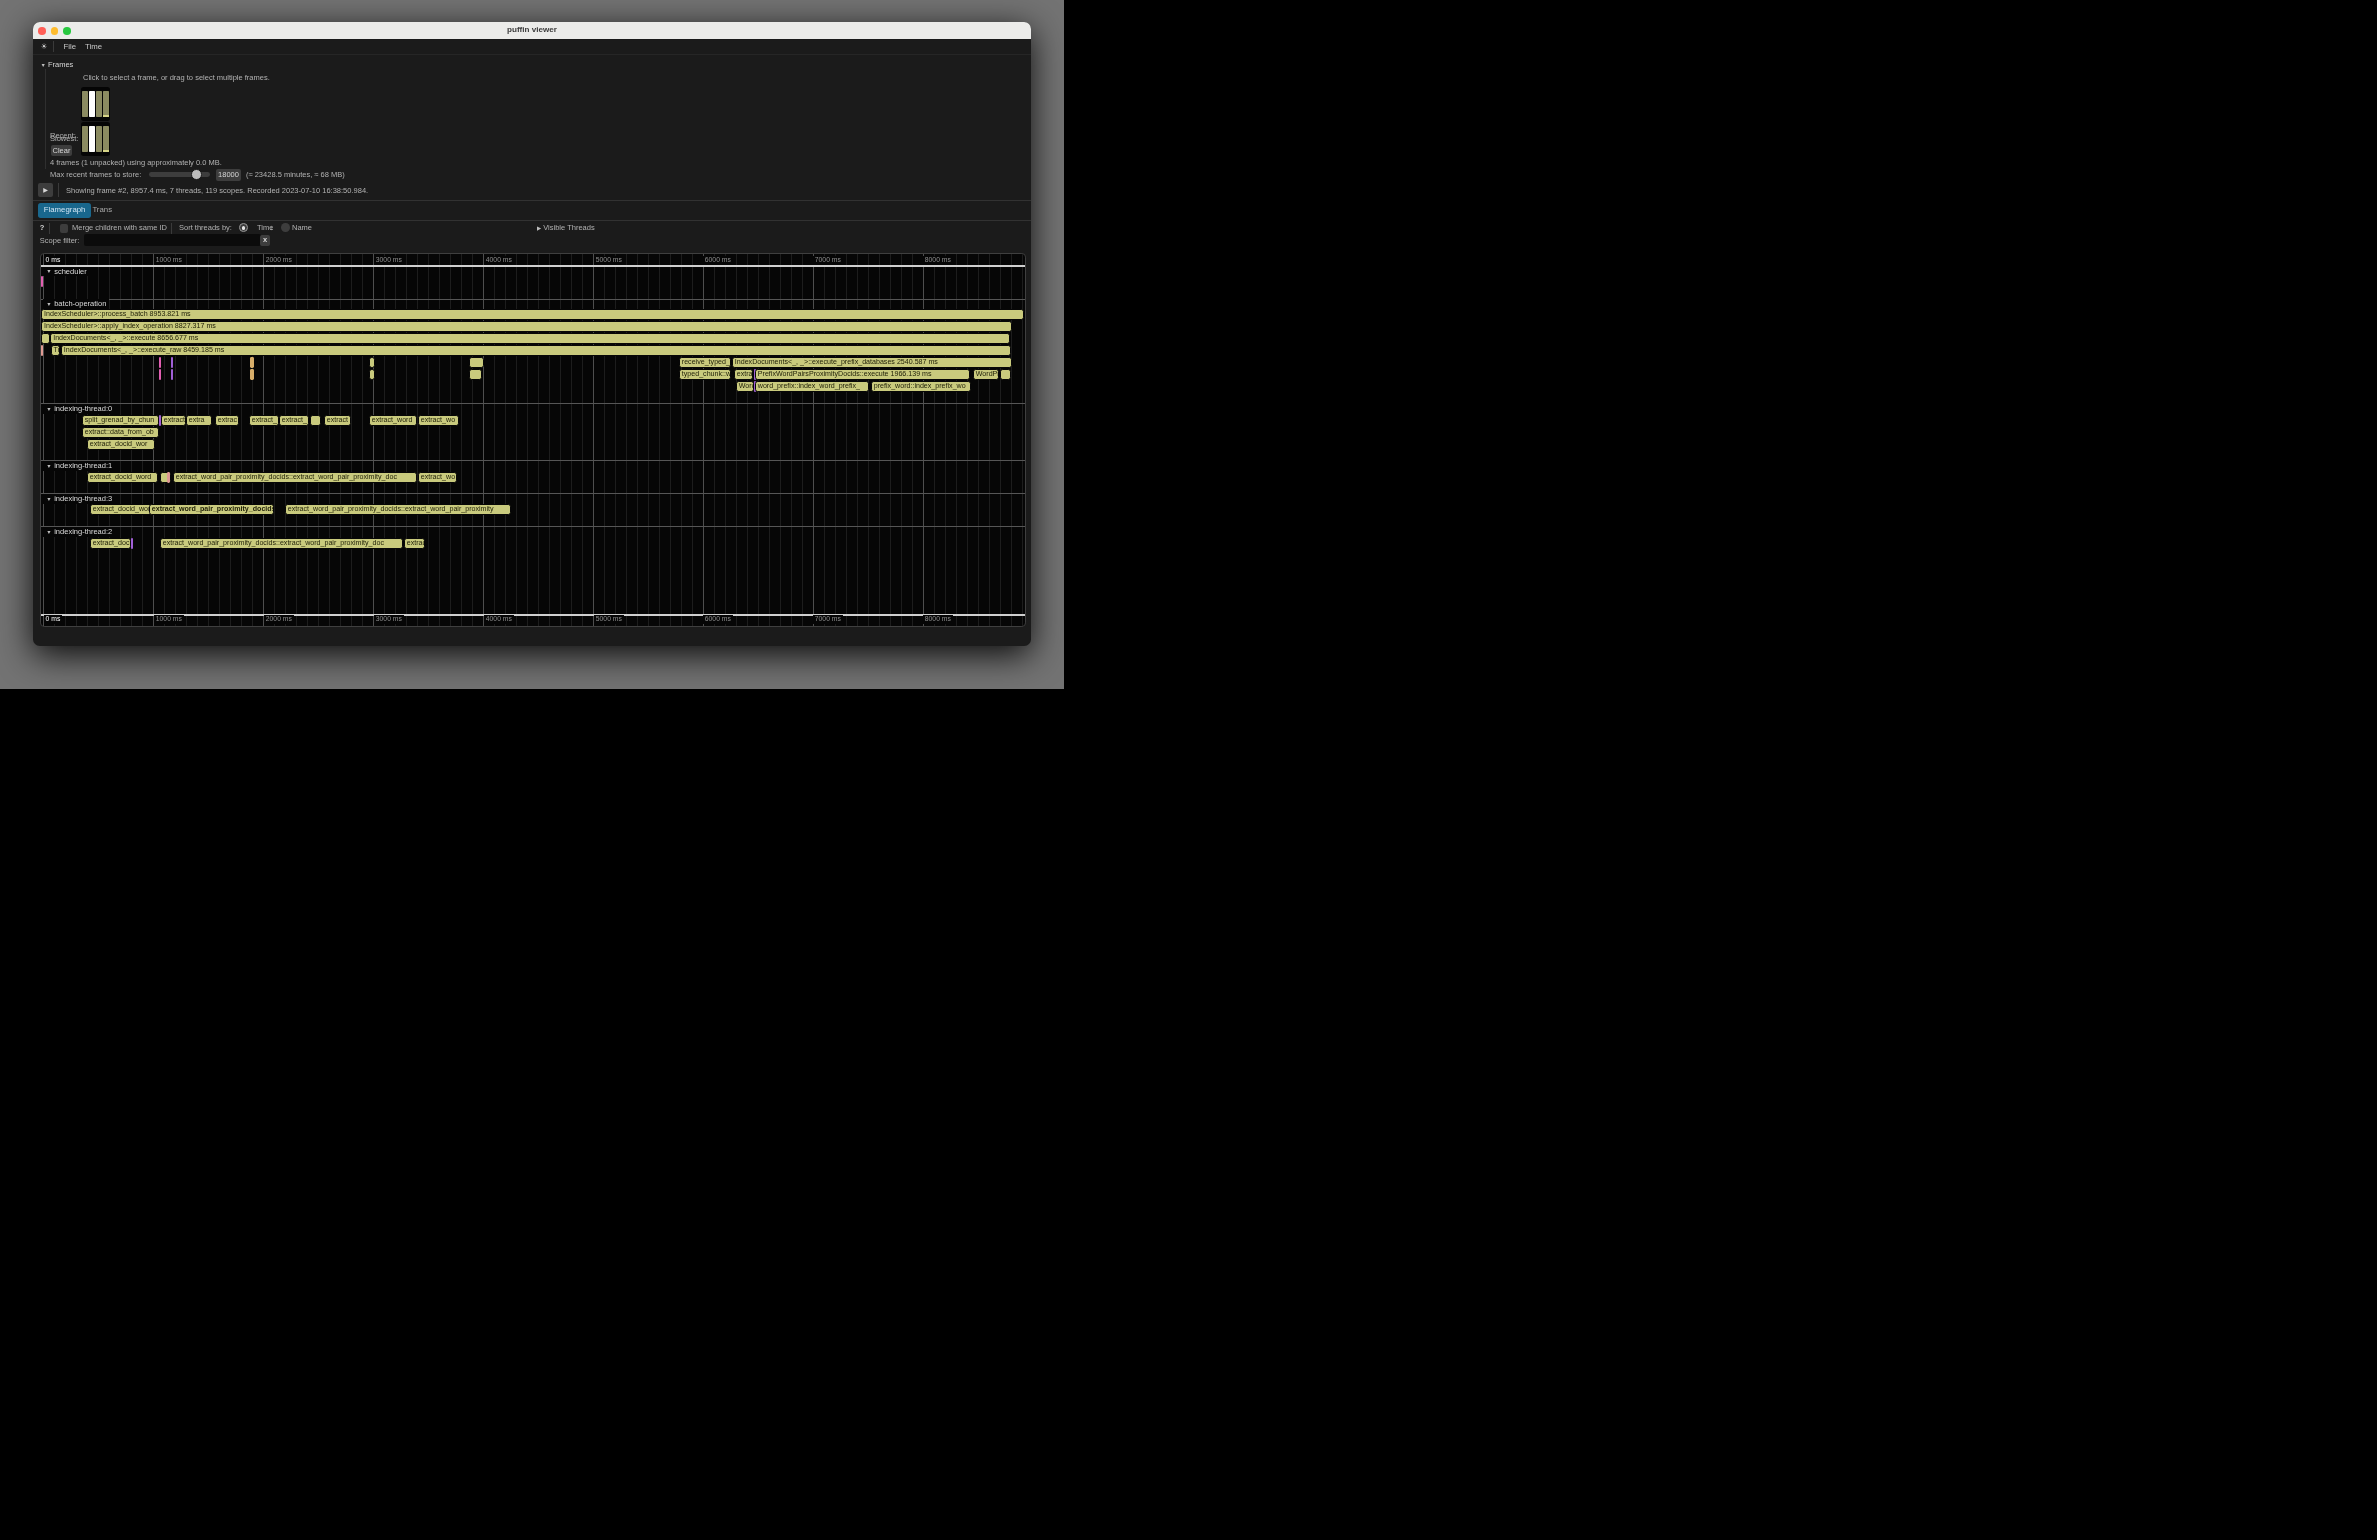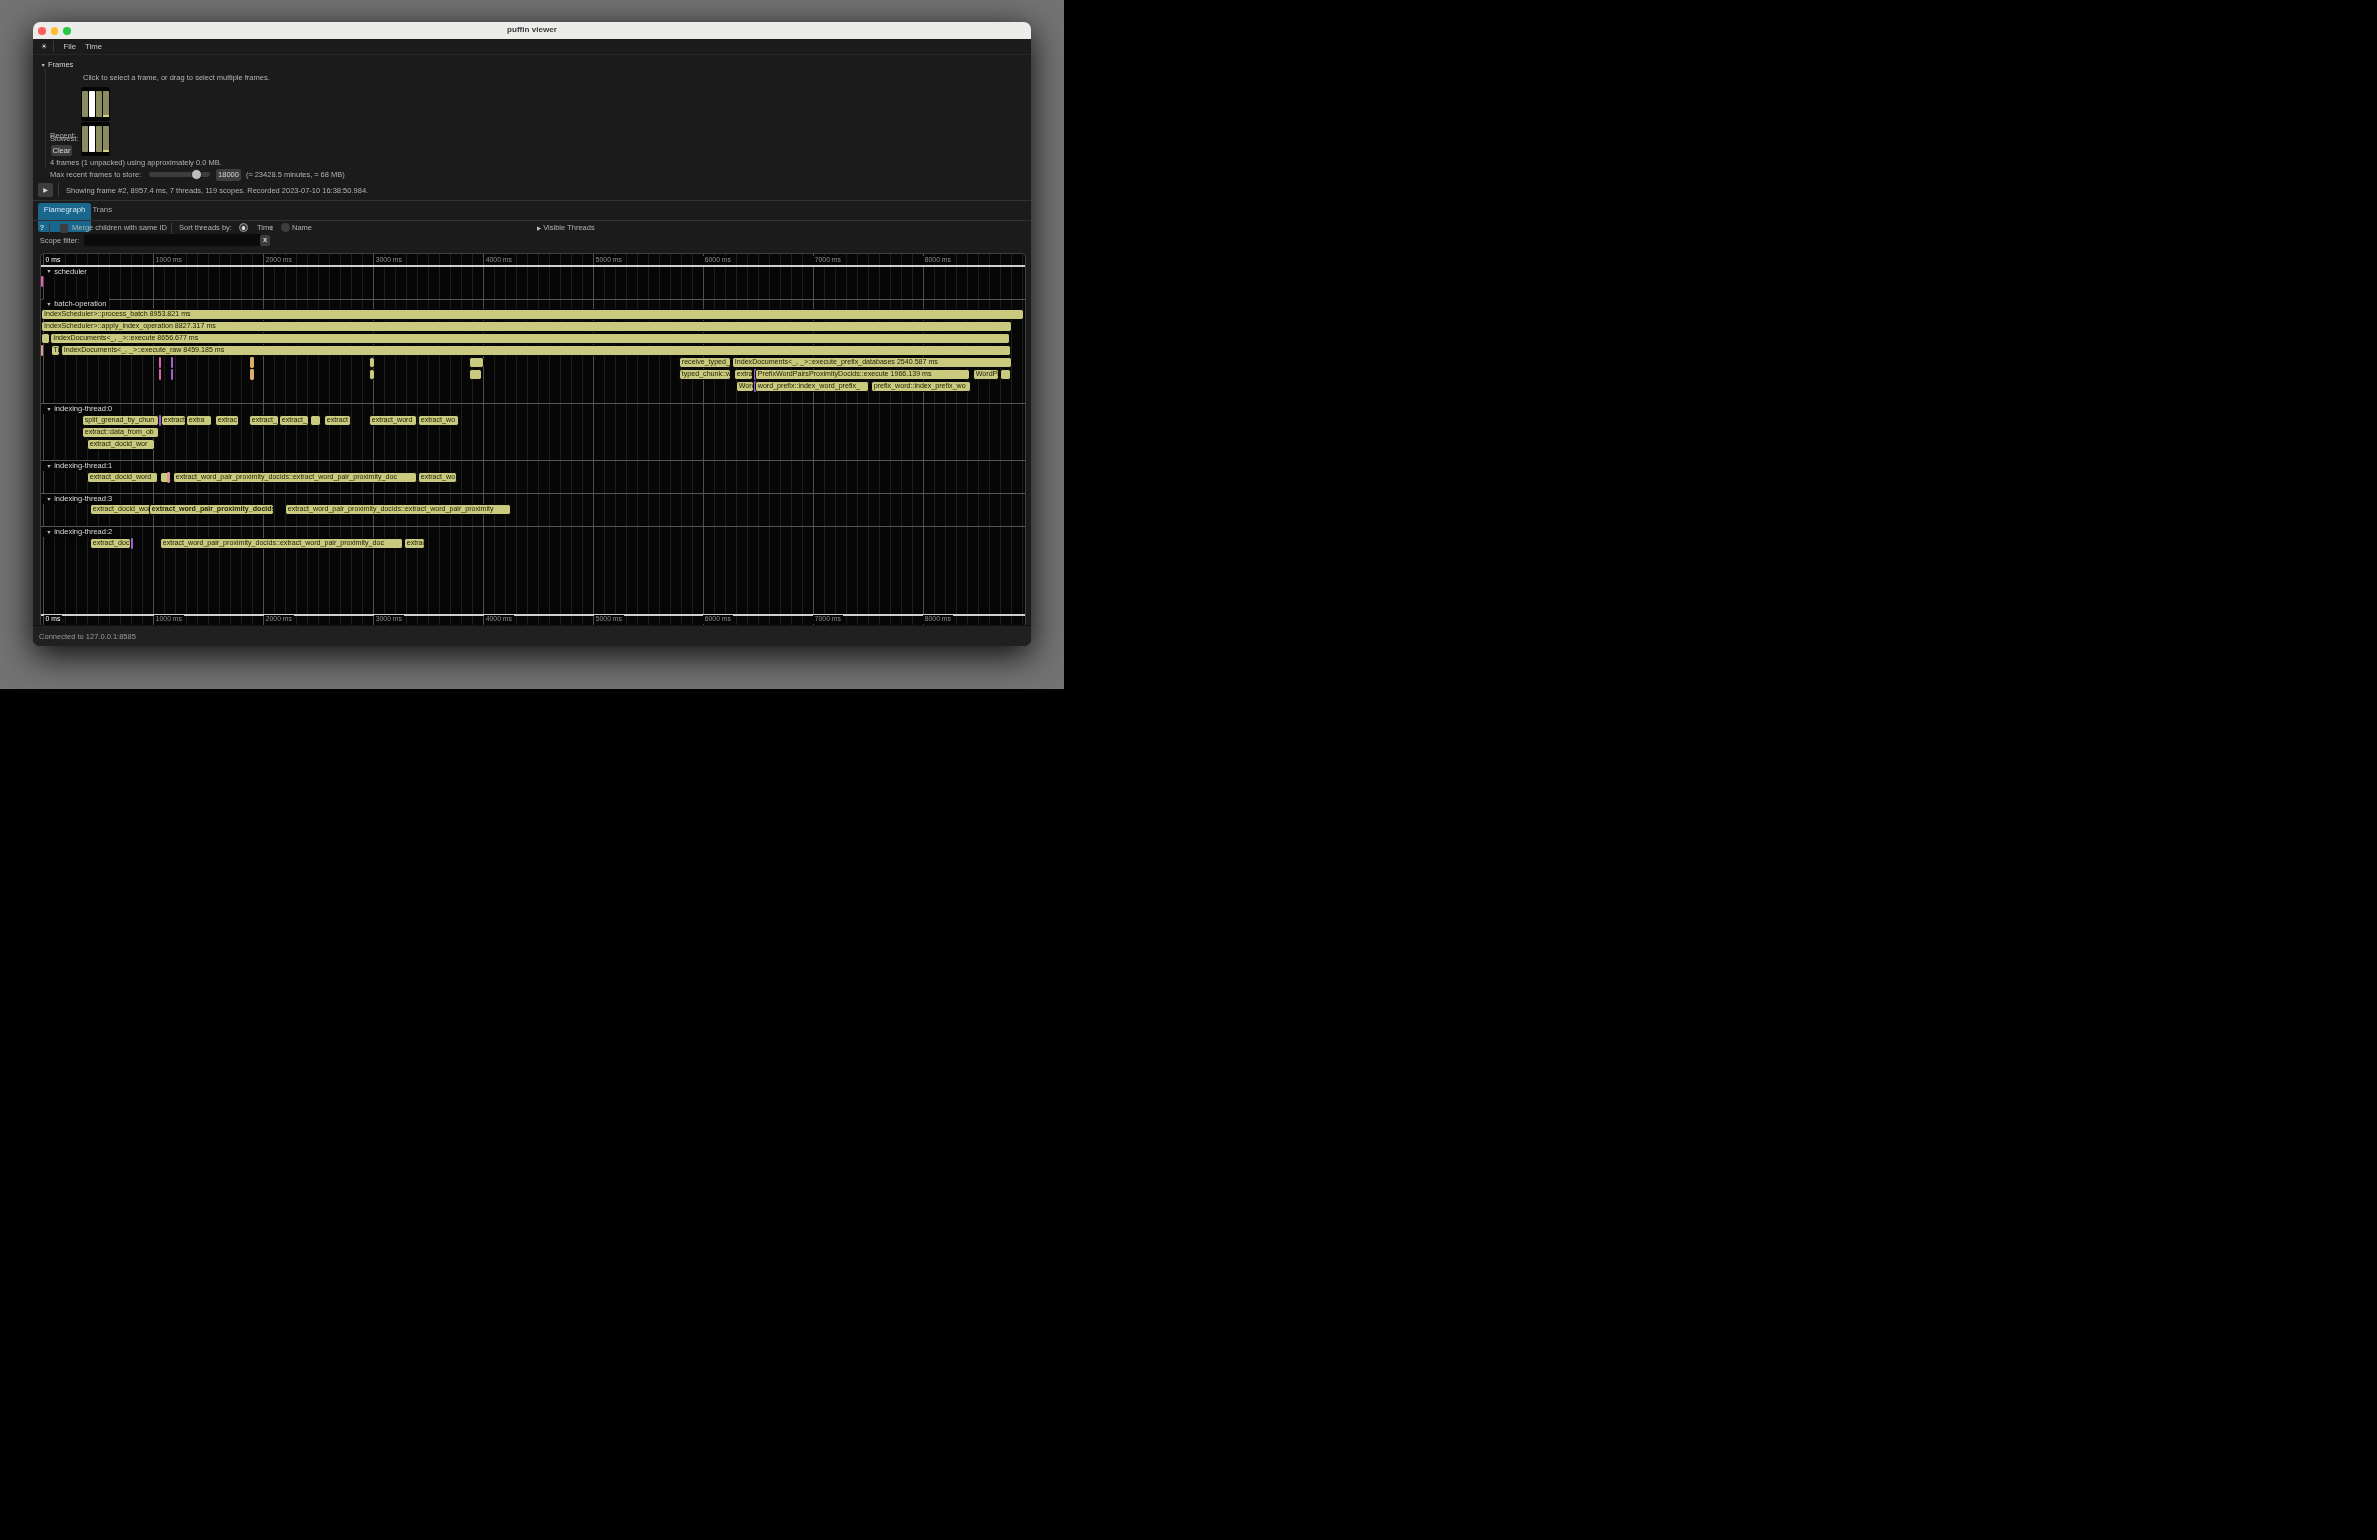--- a/index.html
+++ b/index.html
@@ -26,21 +26,21 @@
   .thumb{position:absolute;width:29px;height:34px;background:#050505;border-radius:2.7px;display:flex;
          align-items:stretch;padding:4.1px 1.4px;box-sizing:border-box;gap:1.4px;}
   .fbar{flex:1;border-radius:0.7px;position:relative;}
   .fbar.olive{background:#8b8b61;}
   .fbar.white{background:#ffffff;}
   .fbar .tick{position:absolute;left:0;bottom:0;width:100%;height:2.7px;background:#d6d487;}
   
   .slider-track{position:absolute;background:#3d3d3d;border-radius:2.4px;}
   .slider-knob{position:absolute;width:8.8px;height:8.8px;border-radius:50%;background:#bcbcbc;border:1.4px solid #1b1b1b;box-sizing:content-box;}
   
-  .tabpill{position:absolute;height:29px;line-height:13px;border-radius:2.7px;font-size:7.8px;padding:0 5.4px;}
+  .tabpill{position:absolute;height:15px;line-height:13px;border-radius:2.7px;font-size:7.8px;padding:0 5.4px;}
   .tabpill.sel{background:#19678d;color:#d2e6f5;}
   .tabpill.unsel{color:#a9a9a9;}
   .checkbox{position:absolute;width:8.8px;height:8.8px;background:#3d3d3d;border-radius:2px;}
   .radio{position:absolute;width:8.8px;height:8.8px;background:#3d3d3d;border-radius:50%;box-sizing:border-box;}
   .radio.sel{border:0.7px solid #9a9a9a;}
   .radio.sel::after{content:"";position:absolute;left:2px;top:2px;width:3.4px;height:3.4px;border-radius:50%;background:#e8e8e8;}
   .input{position:absolute;background:#0b0b0b;border-radius:2px;color:#d6d6d6;font-size:7.5px;border:none;outline:none;padding:0 2.7px;}
   
   .flame{position:absolute;left:6.8px;top:231px;width:984px;height:372px;background:#060606;
          border:0.7px solid #3f3f3f;border-radius:4.1px;overflow:hidden;box-sizing:content-box;}
@@ -314,18 +314,15 @@
         <div class="bar" style="left: 108px; width: 125px; top: 250px; height: 10.2px; font-weight: bold;">extract_word_pair_proximity_docids</div>
         <div class="bar" style="left: 244px; width: 226px; top: 250px; height: 10.2px;">extract_word_pair_proximity_docids::extract_word_pair_proximity</div>
         <div class="sep" style="top: 272px;"></div>
         <div class="thread-header" style="left: 2.7px; top: 273px;"><span class="tri">▼</span>indexing-thread:2</div>
         <div class="bar" style="left: 49px; width: 41px; top: 284px; height: 10.2px;">extract_doc</div>
         <div class="bar purple" style="left: 90px; width: 2.4px; top: 284px; height: 10.2px;"></div>
         <div class="bar" style="left: 119px; width: 243px; top: 284px; height: 10.2px;">extract_word_pair_proximity_docids::extract_word_pair_proximity_doc</div>
         <div class="bar" style="left: 363px; width: 21px; top: 284px; height: 10.2px;">extrac</div>
       </div>
 
-    <div class="statusbar">
-      <span>Connected to 127.0.0.1:8585</span>
-    </div>
   </div>
 </div>
 
 
 </body></html>

